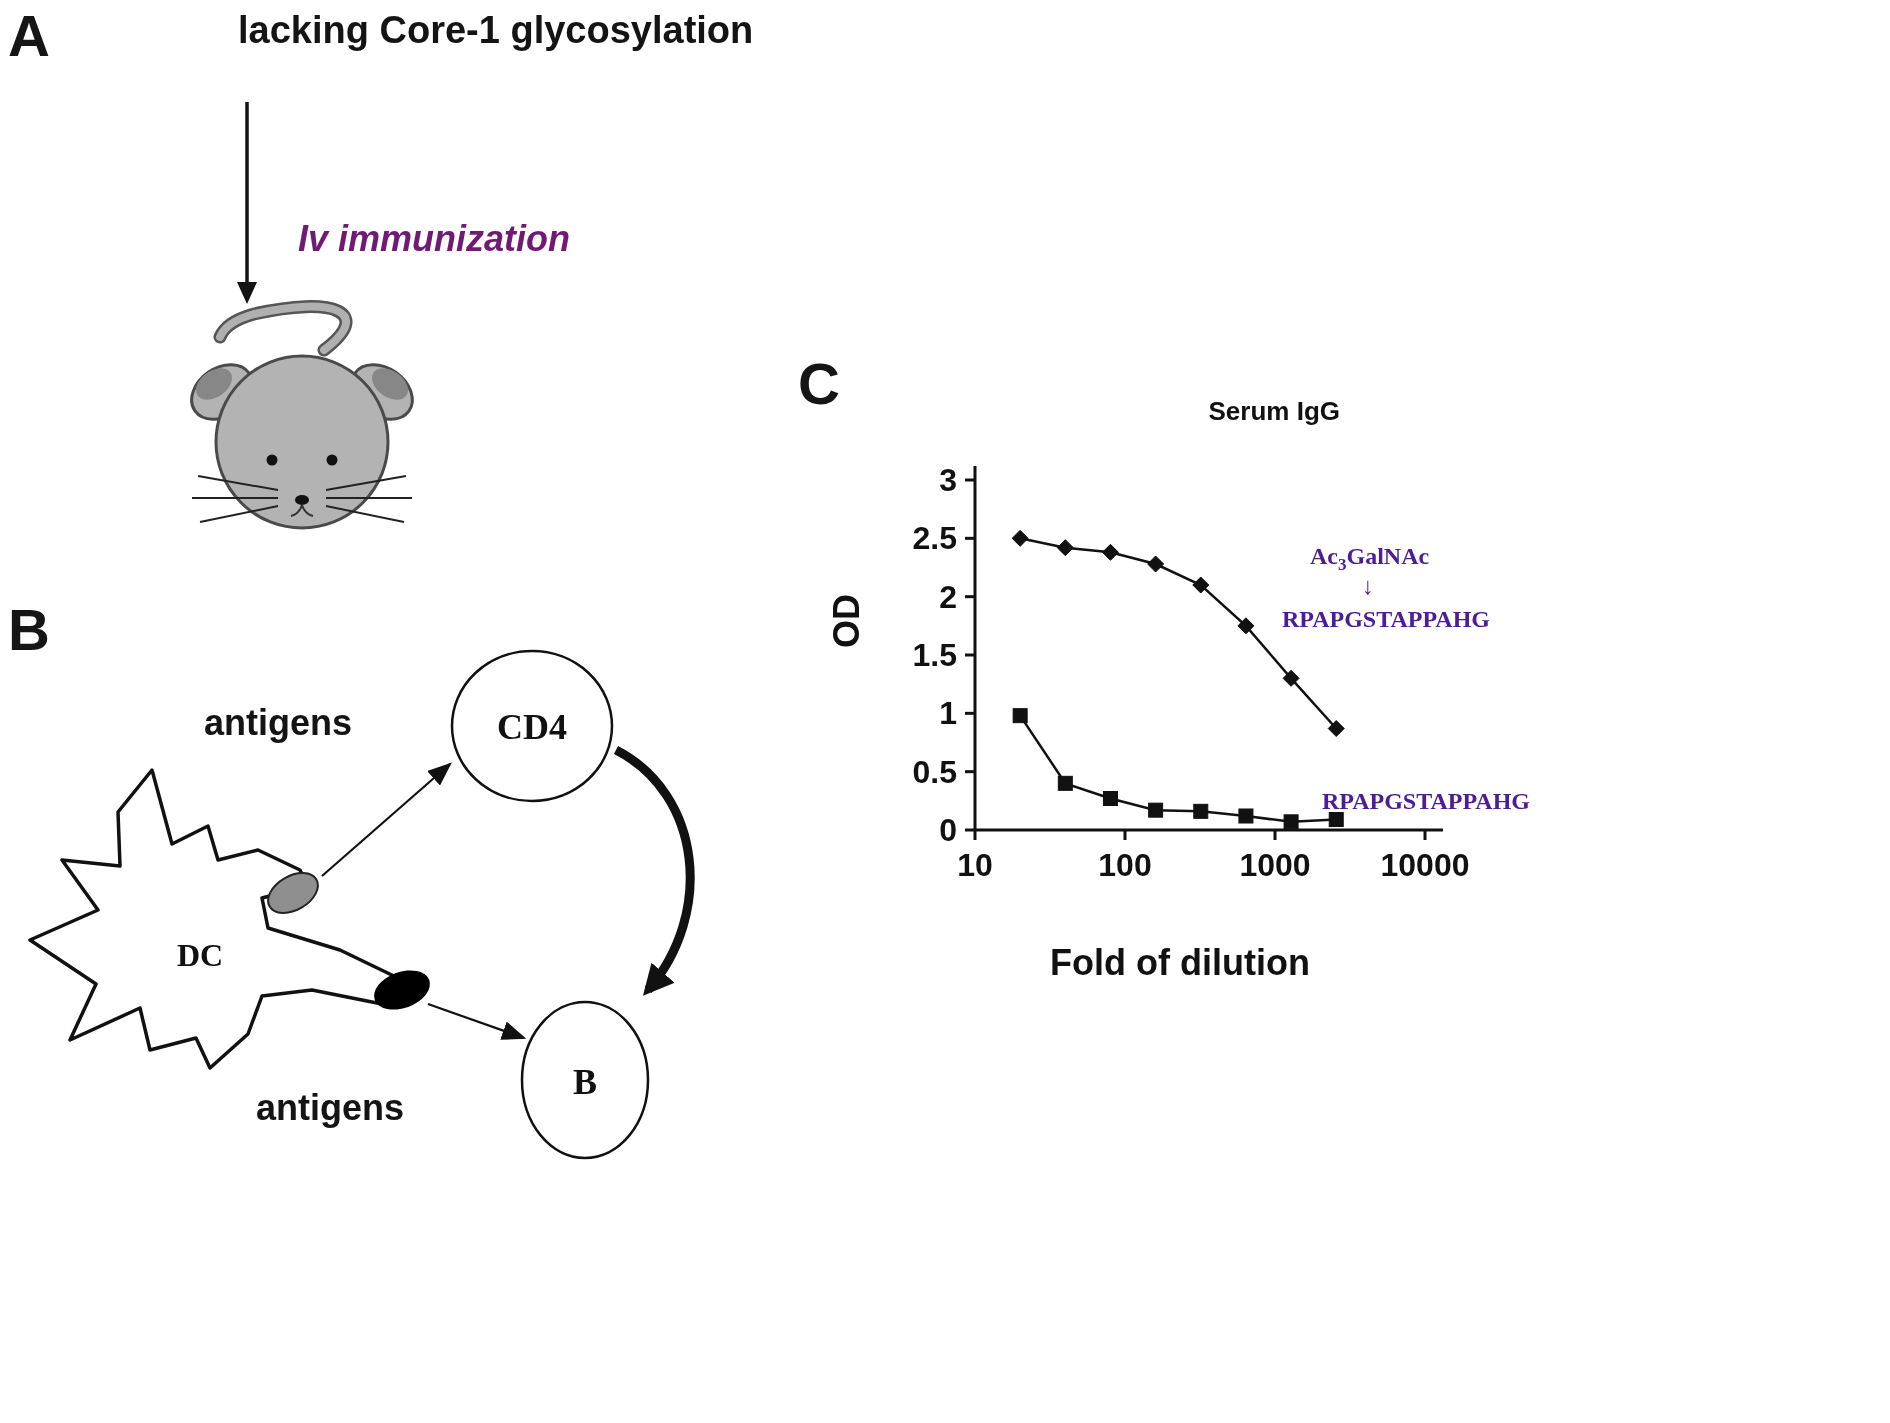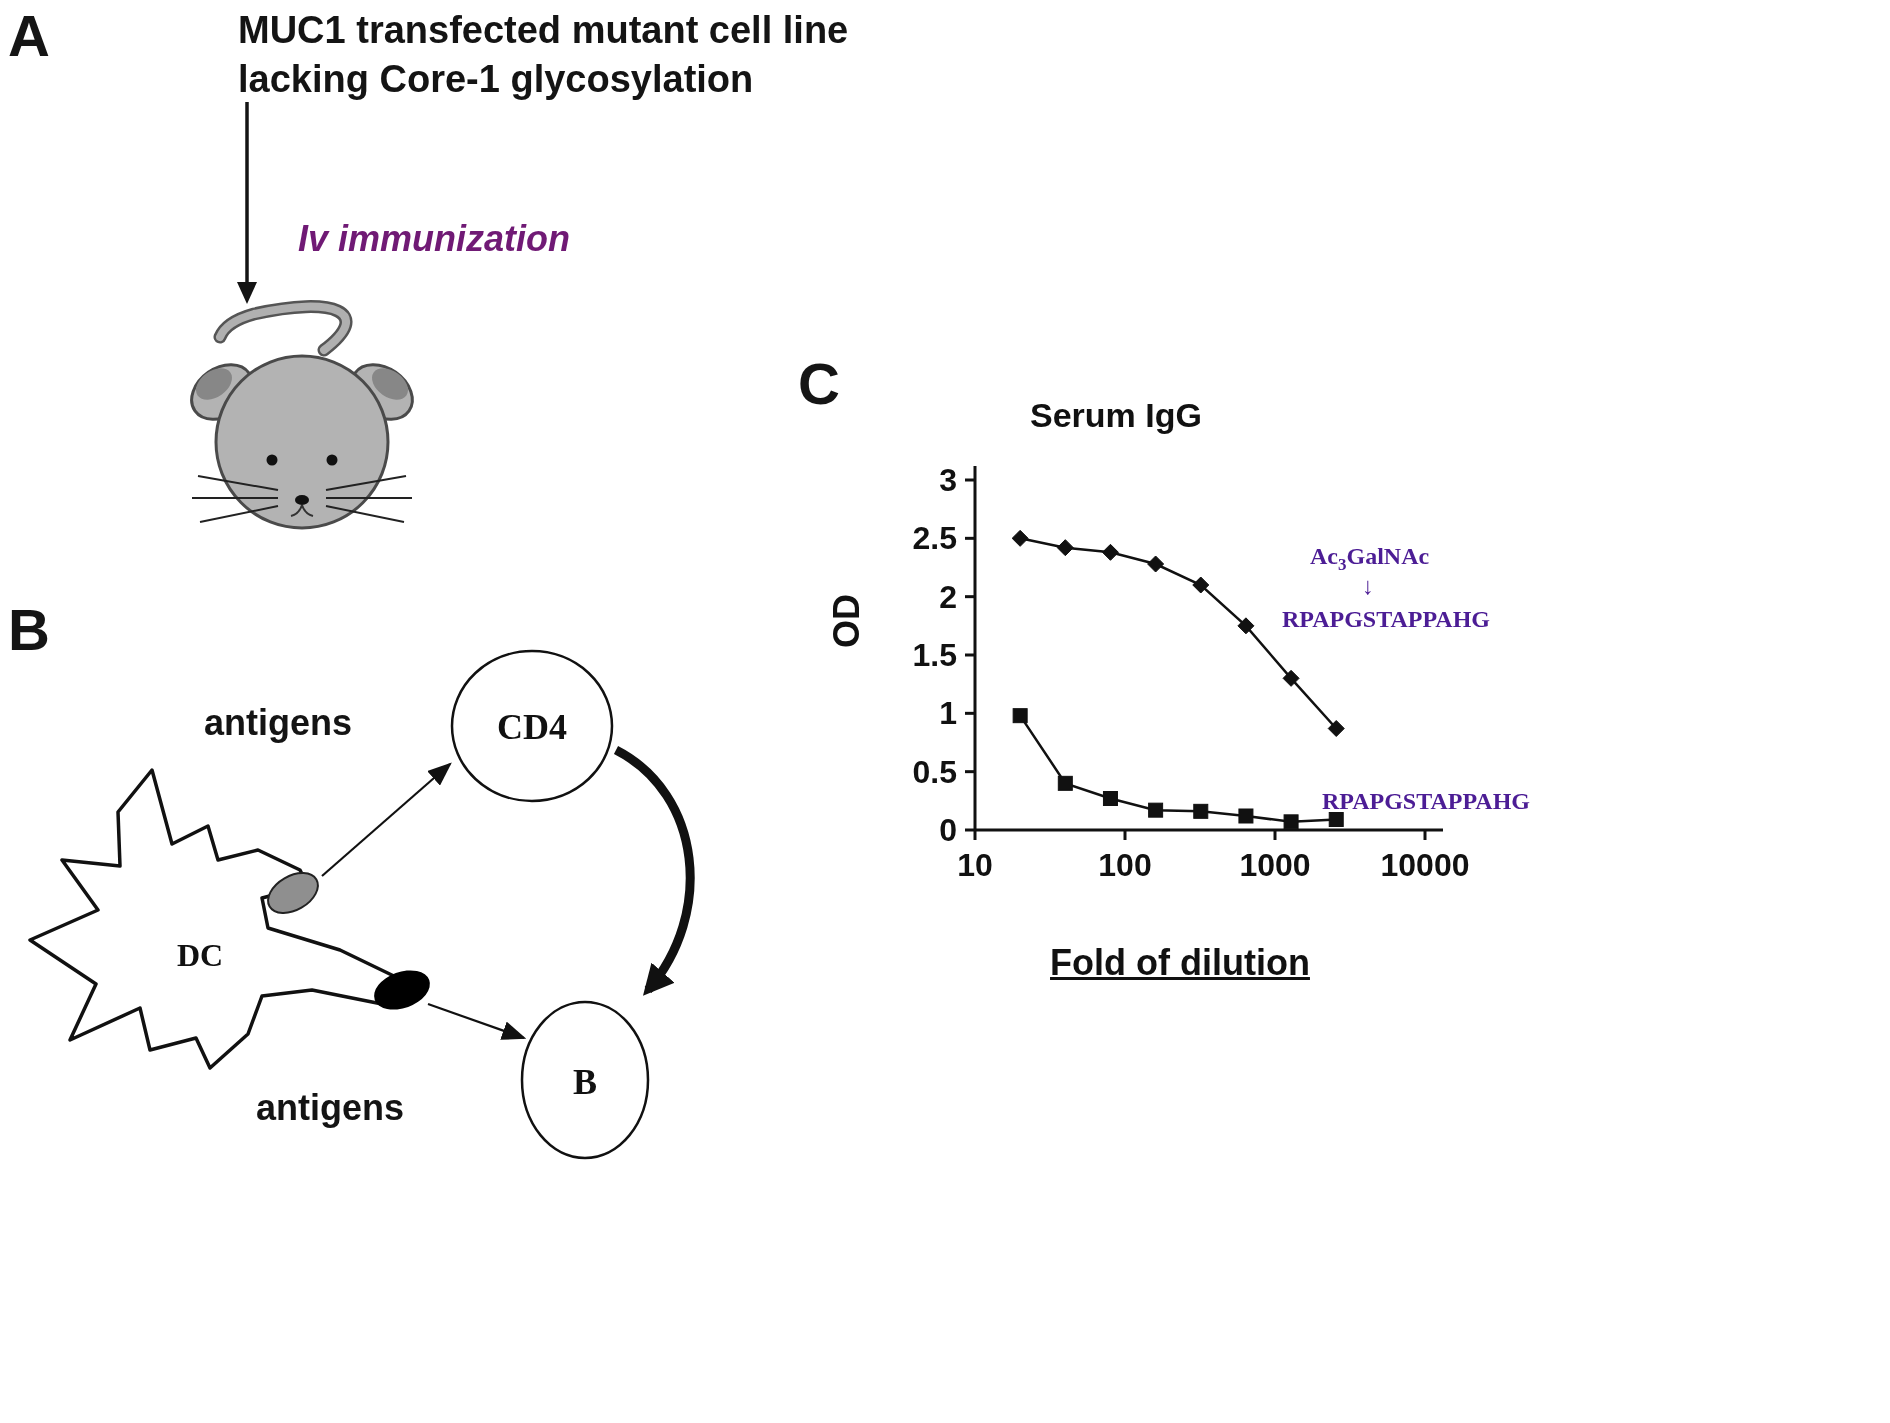--- a/index.html
+++ b/index.html
@@ -6,38 +6,37 @@
   html,body { background:#ffffff; }
   body {
     width:1890px; height:1423px; position:relative; overflow:hidden;
     font-family:"Liberation Sans", sans-serif; color:#111;
   }
   .abs { position:absolute; }
   .panel-letter { font-size:58px; font-weight:bold; color:#151515; }
   .h-title { font-size:38px; font-weight:bold; line-height:1.3; color:#141414; }
   .caption-italic { font-size:36px; font-weight:bold; font-style:italic; color:#701a75; }
   .blabel { font-size:36px; font-weight:bold; text-align:center; line-height:1.25; color:#141414; }
-  .chart-title { font-size:34px; font-weight:bold; text-align:left; }
+  .chart-title { font-size:26px; font-weight:bold; text-align:right; }
   .axis-label { font-size:36px; font-weight:bold; text-align:center; }
   .ann { font-family:"Liberation Serif", serif; font-weight:bold; font-size:24px; color:#4c1d95; }
   .sub { font-size:17px; vertical-align:-6px; }
   .od-label { transform:rotate(-90deg); transform-origin:center center; }
   svg text.tick { font:bold 32px "Liberation Sans", sans-serif; fill:#111; }
   svg text.cell-label { font-family:"Liberation Serif", serif; font-weight:bold; fill:#111; }
   .ax { stroke:#111; stroke-width:3; }
   .sline { stroke:#111; stroke-width:2.5; fill:none; }
   .mk { fill:#111; stroke:#111; }
 </style>
 </head>
 <body>
 
 <div class="abs panel-letter" style="left:8px; top:2px;">A</div>
 
 <div class="abs h-title" style="left:238px; top:6px;">
-  <div>MUC1 transfected mutant cell line</div>
   <div>lacking Core-1 glycosylation</div>
 </div>
 
 <svg class="abs" style="left:228px; top:100px;" width="40" height="205" viewBox="0 0 40 205">
   <line x1="19" y1="2" x2="19" y2="186" stroke="#141414" stroke-width="3.5"></line>
   <polygon points="19,204 9,182 29,182" fill="#141414"></polygon>
 </svg>
 
 <div class="abs caption-italic" style="left:298px; top:218px;">Iv immunization</div>
 
@@ -155,20 +154,20 @@
     <rect class="mk" x="223.46349804879154" y="333.5" width="14" height="14"></rect>
     <rect class="mk" x="268.61799739838875" y="345.1666666666667" width="14" height="14"></rect>
     <rect class="mk" x="313.7724967479859" y="346.3333333333333" width="14" height="14"></rect>
     <rect class="mk" x="358.92699609758307" y="351" width="14" height="14"></rect>
     <rect class="mk" x="404.08149544718026" y="356.8333333333333" width="14" height="14"></rect>
     <rect class="mk" x="449.23599479677745" y="354.50000000000006" width="14" height="14"></rect>
   </svg>
 
 <div class="abs axis-label od-label" style="left:812px; top:600px; width:70px;">OD</div>
 
-<div class="abs axis-label" style="left:1000px; top:942px; width:360px;text-decoration:underline;">Fold of dilution</div>
+<div class="abs axis-label" style="left:1000px; top:942px; width:360px;">Fold of dilution</div>
 
 <div class="abs ann" style="left:1310px; top:543px;">
   <span>Ac</span><span class="sub">3</span><span>GalNAc</span>
 </div>
 <div class="abs ann" style="left:1362px; top:573px;">↓</div>
 <div class="abs ann" style="left:1282px; top:606px;">RPAPGSTAPPAHG</div>
 <div class="abs ann" style="left:1322px; top:788px;">RPAPGSTAPPAHG</div>
 
 </body></html>

